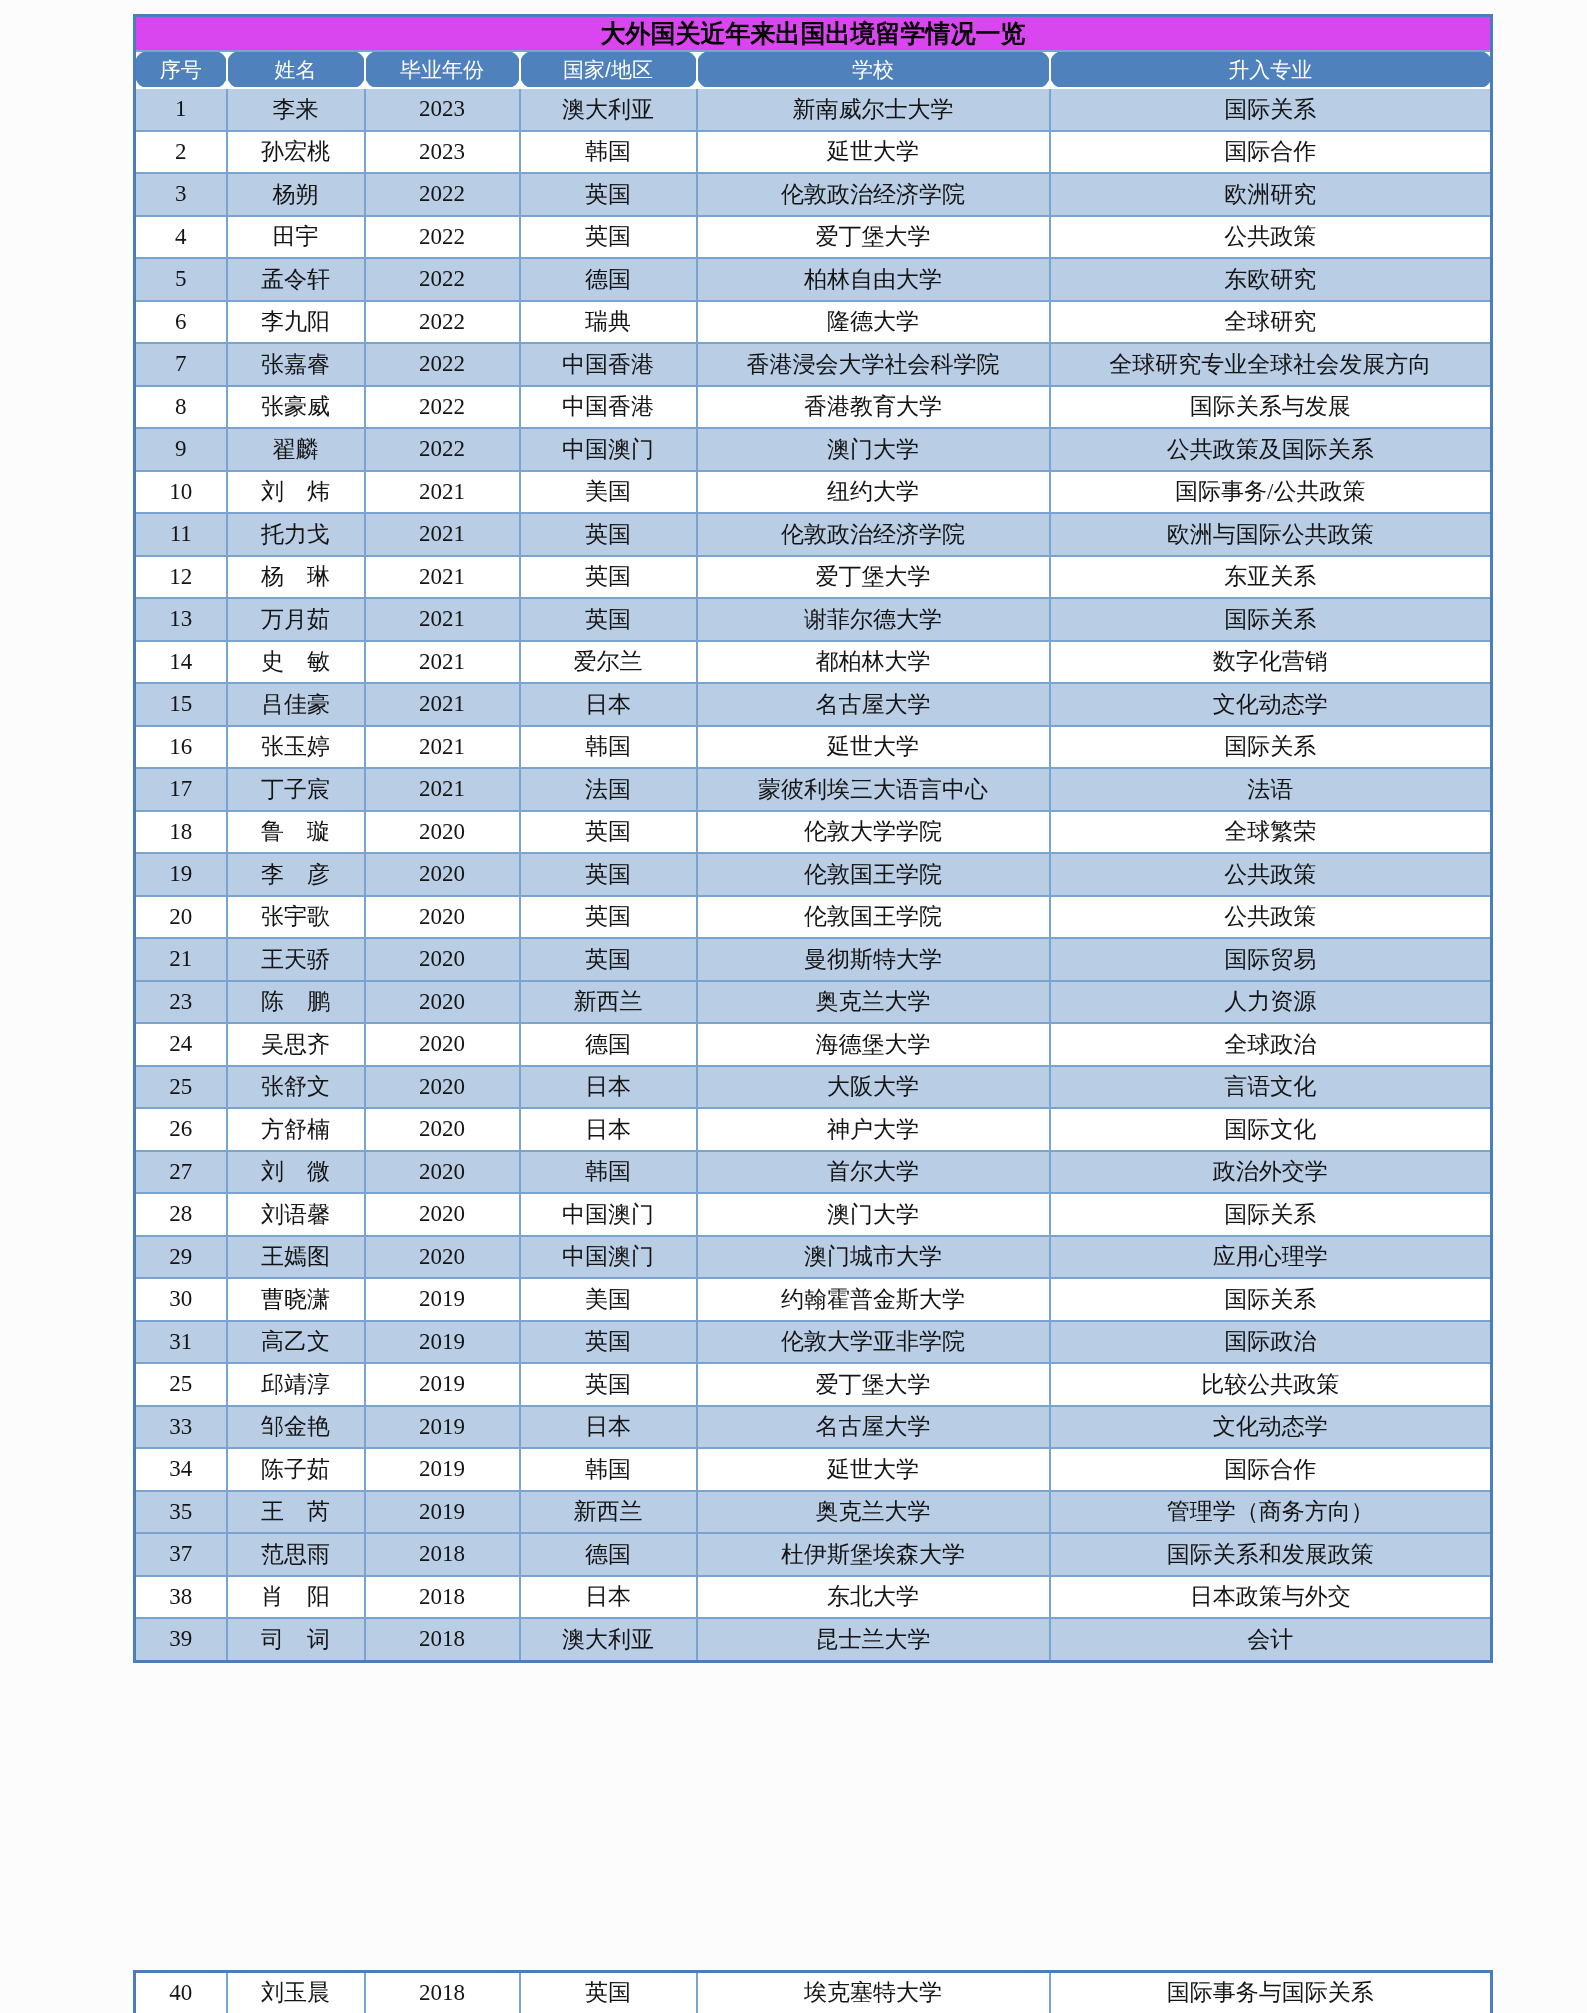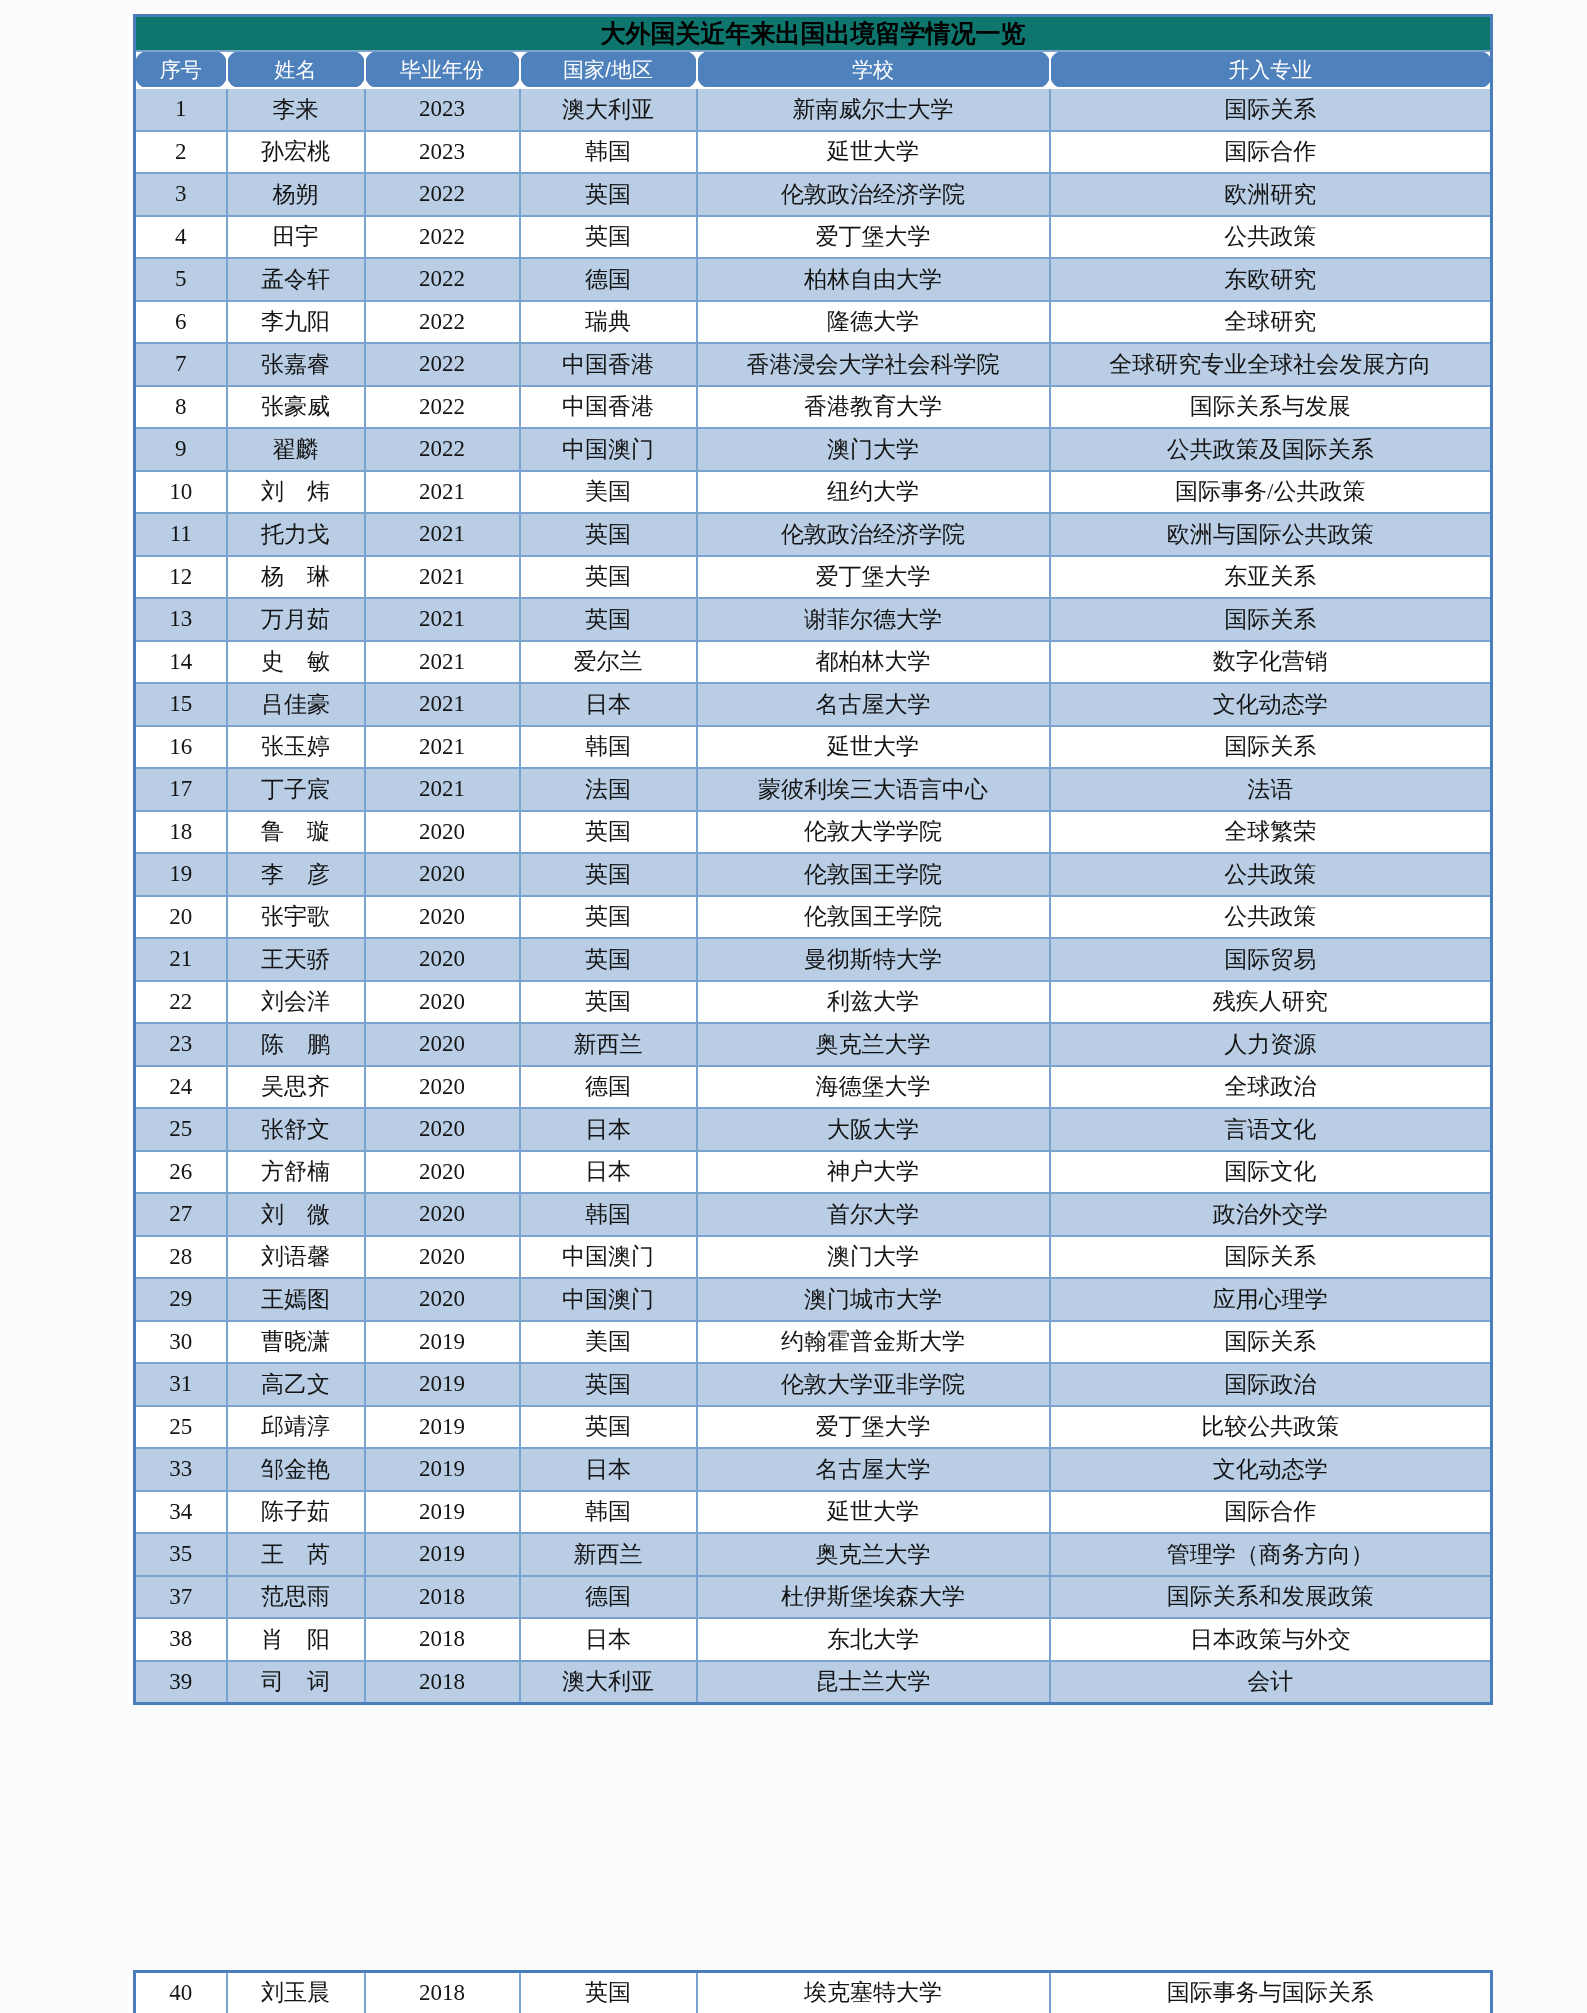--- a/index.html
+++ b/index.html
@@ -24,21 +24,21 @@
   table.t td, table.t th{
     border:2px solid var(--border,#7ba3cf);
     padding:0 4px;
     text-align:center;
     vertical-align:middle;
     overflow:hidden;
     white-space:nowrap;
   }
   tr.title-row td{
     height:32px;
-    background:#0f766e;
+    background:#d946ef;
     font-family:"Liberation Sans","DejaVu Sans",sans-serif;
     font-weight:bold;
     font-size:25px;
     color:var(--title-text,#000);
     border-bottom:2px solid var(--border,#7ba3cf);
     text-align:center;
   }
   tr.head-row th{
     height:35px;
     background:var(--header-bg,#4f81bd);
@@ -245,28 +245,20 @@
           <td>公共政策</td>
         </tr>
         <tr class="alt">
           <td>21</td>
           <td>王天骄</td>
           <td>2020</td>
           <td>英国</td>
           <td>曼彻斯特大学</td>
           <td>国际贸易</td>
         </tr>
-        <tr>
-          <td>22</td>
-          <td>刘会洋</td>
-          <td>2020</td>
-          <td>英国</td>
-          <td>利兹大学</td>
-          <td>残疾人研究</td>
-        </tr>
         <tr class="alt">
           <td>23</td>
           <td>陈　鹏</td>
           <td>2020</td>
           <td>新西兰</td>
           <td>奥克兰大学</td>
           <td>人力资源</td>
         </tr>
         <tr>
           <td>24</td>

